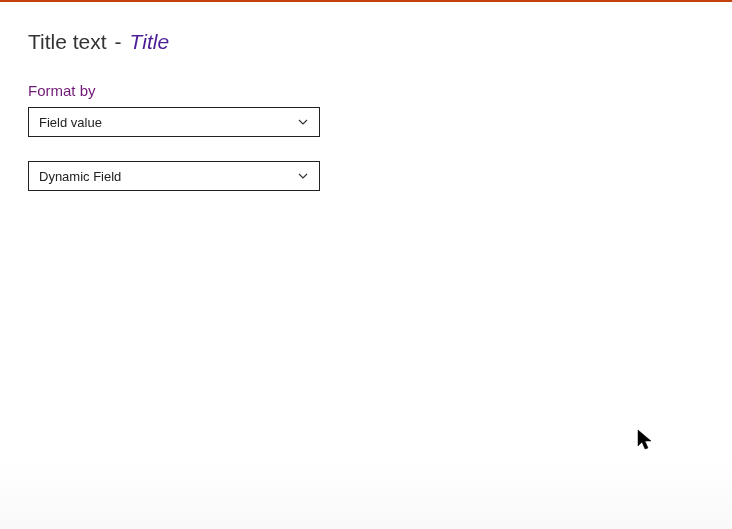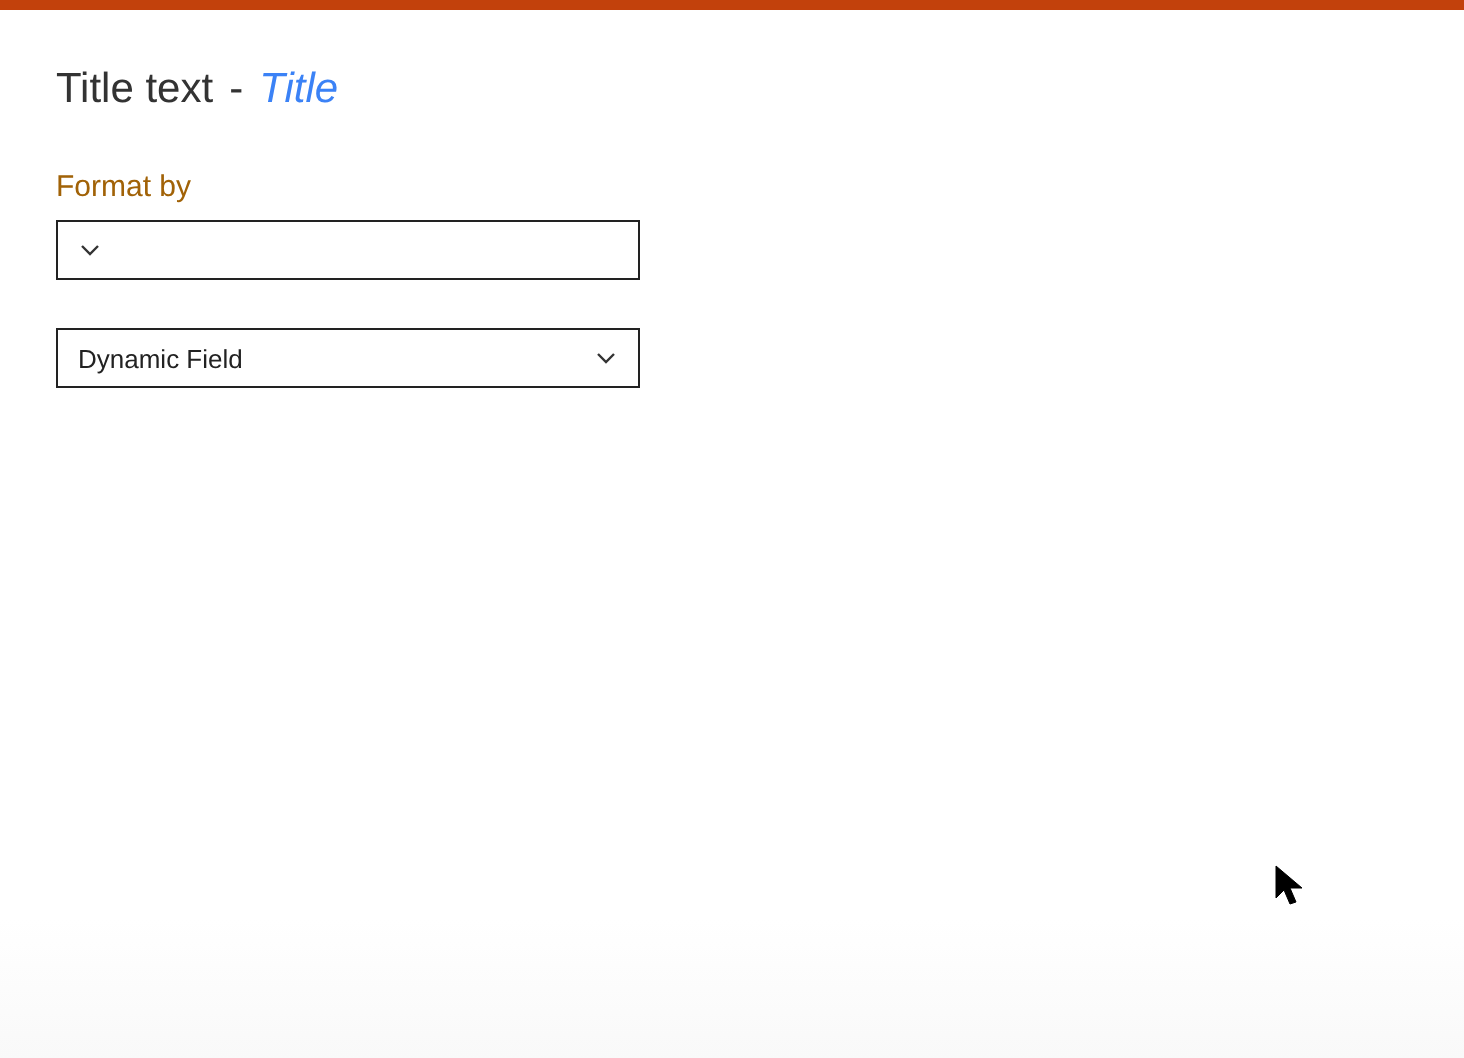--- a/index.html
+++ b/index.html
@@ -6,41 +6,41 @@
     html, body {
       width: 732px;
       height: 529px;
       font-family: "Segoe UI", -apple-system, BlinkMacSystemFont, sans-serif;
       background: #ffffff;
       color: #222;
       overflow: hidden;
     }
     .page {
       padding: 28px 28px 0 28px;
-      border-top: 5px solid #c2410c;
+      border-top: 2px solid #c2410c;
       height: 100%;
       position: relative;
     }
     .header {
       font-size: 21px;
       font-weight: 300;
       color: #333;
       margin-bottom: 28px;
       display: flex;
       align-items: baseline;
       gap: 6px;
     }
     .header .prefix { font-weight: 350; }
     .header .dash { font-weight: 300; margin: 0 2px; }
-    .header .title-italic { font-style: italic; font-weight: 300; color: #3b82f6; }
+    .header .title-italic { font-style: italic; font-weight: 300; color: #4c1d95; }
     .field-group { margin-bottom: 24px; }
     .field-label {
       font-size: 15px;
       font-weight: 400;
-      color: #a16207;
+      color: #701a75;
       margin-bottom: 8px;
       display: block;
     }
     .dropdown {
       position: relative;
       width: 292px;
       height: 30px;
       border: 1px solid #222;
       background: #fff;
       display: flex;
@@ -86,20 +86,21 @@
 
   <div class="header">
     <span class="prefix">Title text</span>
     <span class="dash">-</span>
     <span class="title-italic">Title</span>
   </div>
 
   <div class="field-group">
     <label class="field-label">Format by</label>
     <div class="dropdown">
+      <span class="dropdown-value">Field value</span>
       <span class="chevron">
         <svg viewBox="0 0 10 10">
             <path d="M1 3 L5 7 L9 3" fill="none" stroke="#333" stroke-width="1.2"></path>
           </svg>
       </span>
     </div>
   </div>
 
   <div class="field-group">
     <div class="dropdown">

